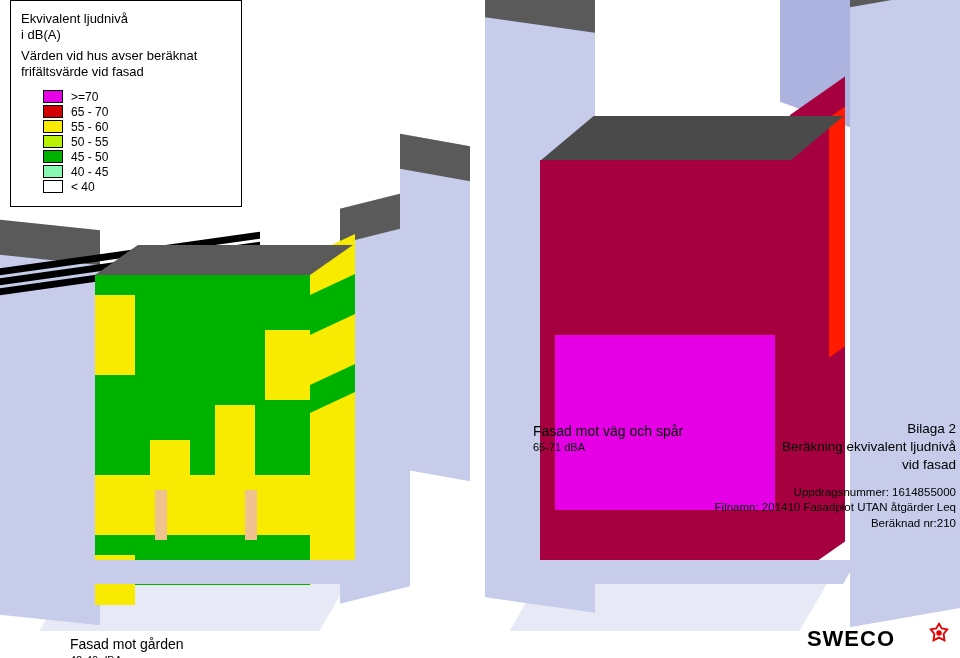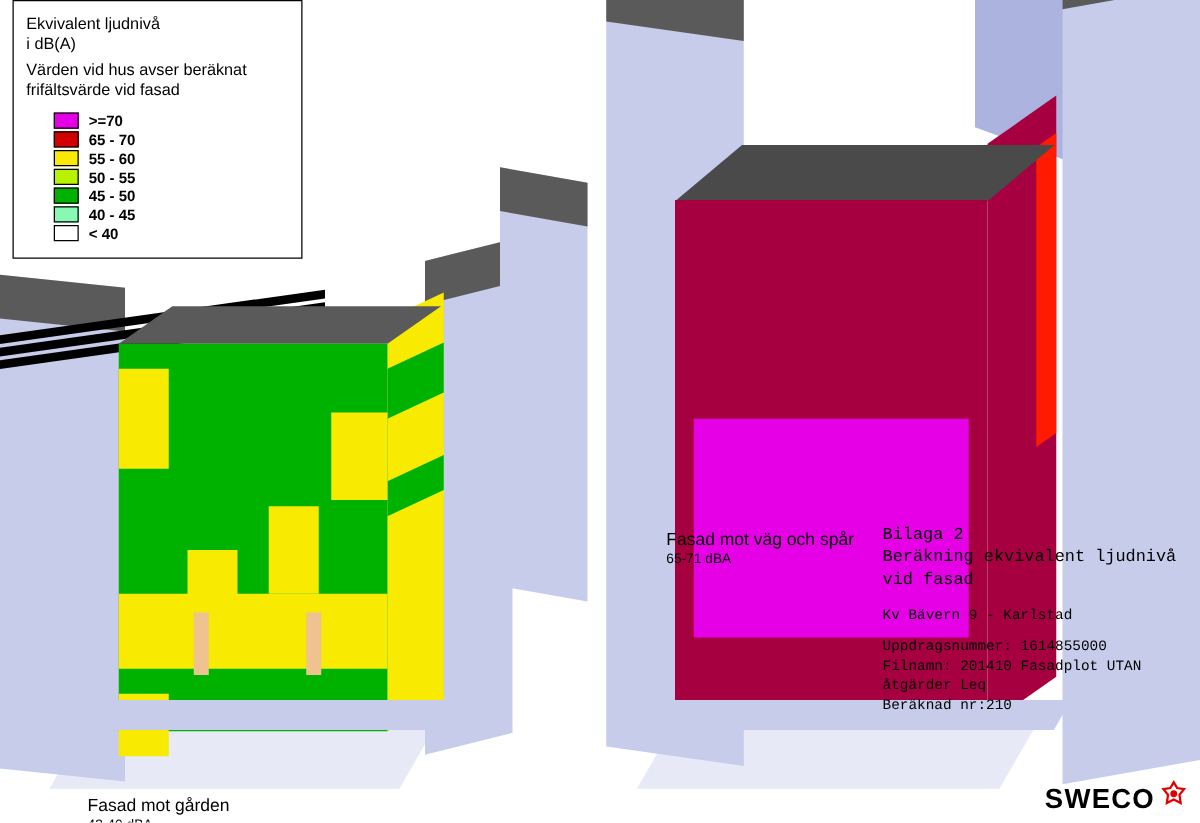--- a/index.html
+++ b/index.html
@@ -20,21 +20,21 @@
     top: 0;
     width: 210px;
     border: 1px solid #000;
     background: #fff;
     padding: 10px 10px 12px 10px;
     z-index: 50;
     font-size: 13px;
   }
   .legend-title { line-height: 1.2; margin-bottom: 6px; }
   .legend-sub { line-height: 1.2; margin-bottom: 10px; }
-  .legend-rows { font-size: 12px; font-weight: bold; }
+  .legend-rows { font-size: 12px; }
   .legend-row { display: flex; align-items: center; height: 15px; }
   .swatch {
     width: 18px; height: 11px;
     border: 1px solid #000;
     margin-right: 8px;
     margin-left: 22px;
   }
   .sw-magenta { background: #e500e5; }
   .sw-red     { background: #d30000; }
   .sw-orange  { background: #f59a00; }
@@ -195,34 +195,34 @@
 
   
   .info {
     position: absolute;
     right: 4px;
     top: 420px;
     width: 250px;
     font-size: 11.5px;
     line-height: 1.35;
     z-index: 60;
-    text-align: left;
-    font-family: Liberation Mono, monospace;
+    text-align: right;
   }
   .info .title { font-size: 13.5px; margin-bottom: 4px; }
   .info .section { margin-top: 10px; }
 
   
   .logo {
     position: absolute;
     right: 10px;
     bottom: 6px;
     z-index: 70;
     display: flex;
-    align-items: flex-end;
+    align-items: center;
+    gap: 29px;
   }
   .logo-text {
     font-family: Arial Black, Arial, sans-serif;
     font-weight: 900;
     font-size: 22px;
     letter-spacing: 1px;
     color: #000;
   }
   .logo-mark {
     width: 22px; height: 22px;
@@ -334,21 +334,20 @@
   <div class="big">Fasad mot väg och spår</div>
   <div class="small">65-71 dBA</div>
 </div>
 
 <div class="info">
   <div class="title">
     <span>Bilaga 2</span><br>
     <span>Beräkning ekvivalent ljudnivå</span><br>
     <span>vid fasad</span>
   </div>
-  <div class="section">Kv Bävern 9 - Karlstad</div>
   <div class="section">
     <div>Uppdragsnummer: 1614855000</div>
     <div>Filnamn: 201410 Fasadplot UTAN åtgärder Leq</div>
     <div>Beräknad nr:210</div>
   </div>
 </div>
 
 <div class="logo">
   <span class="logo-text">SWECO</span>
   <svg class="logo-mark" viewBox="0 0 24 24">

